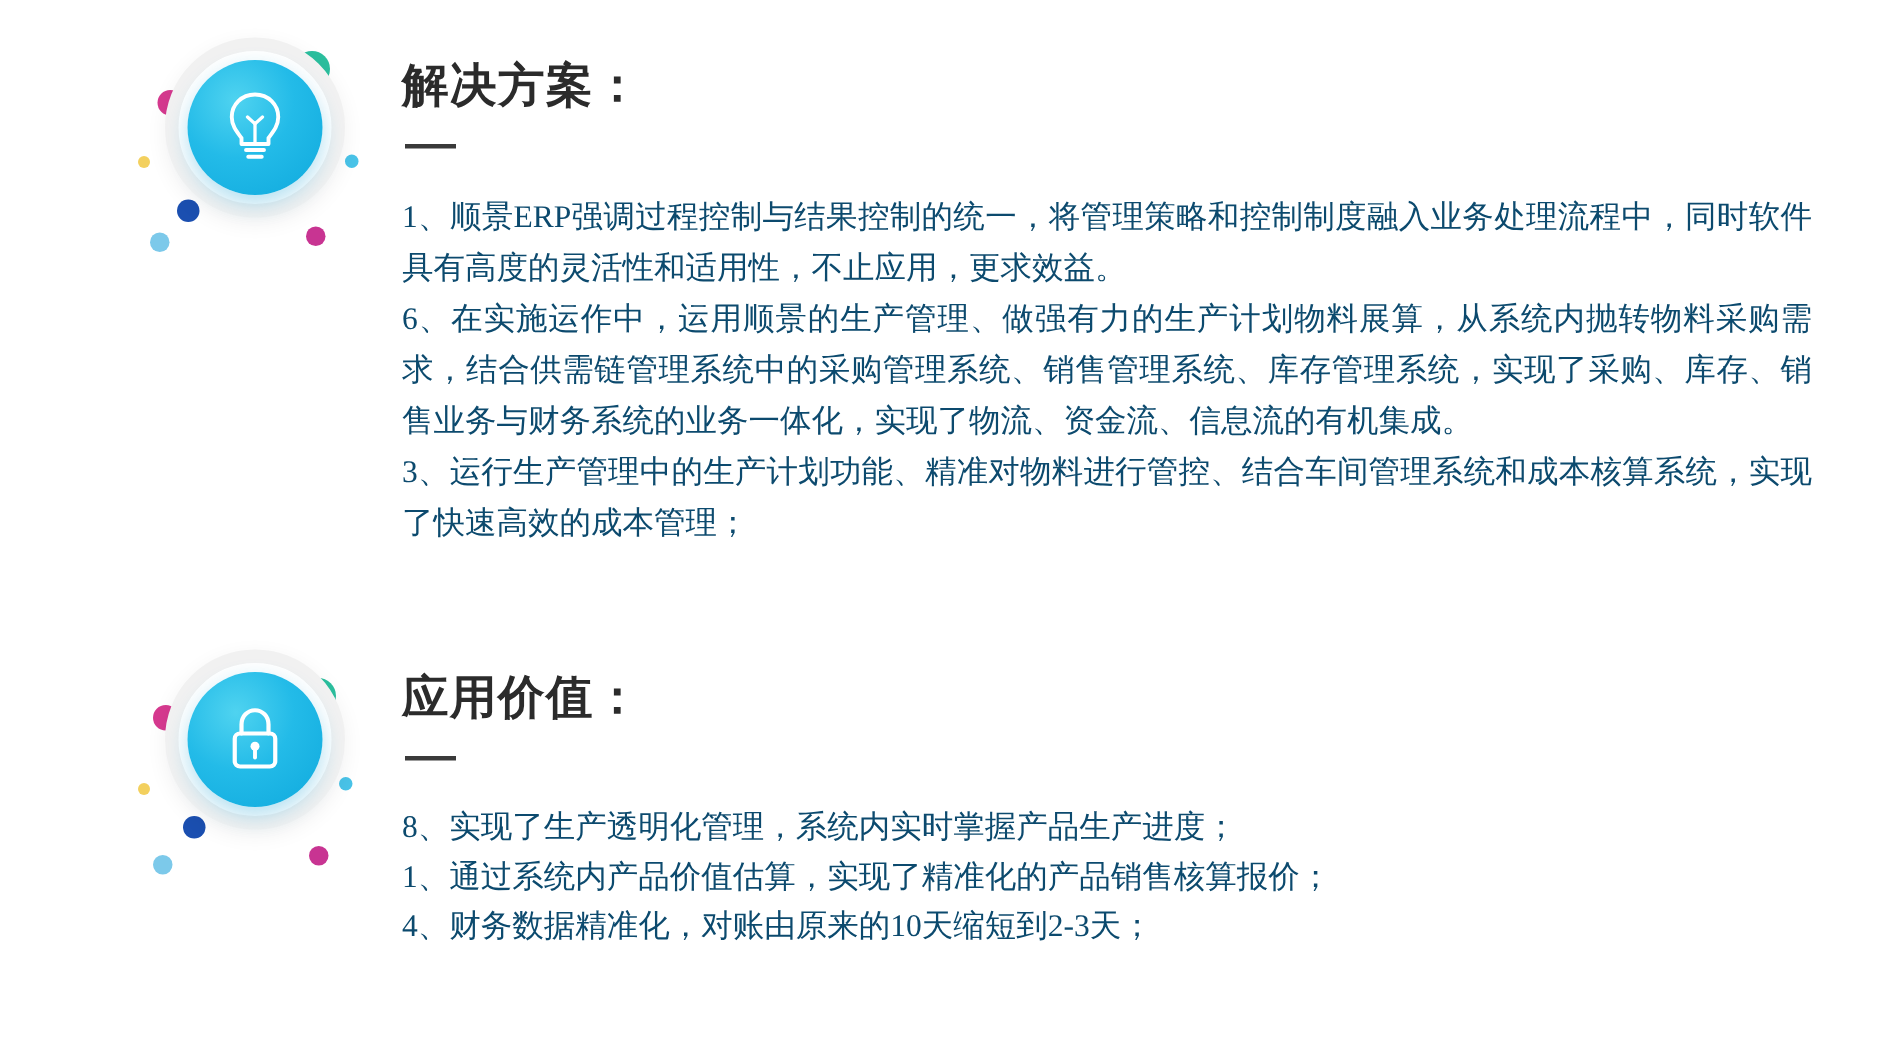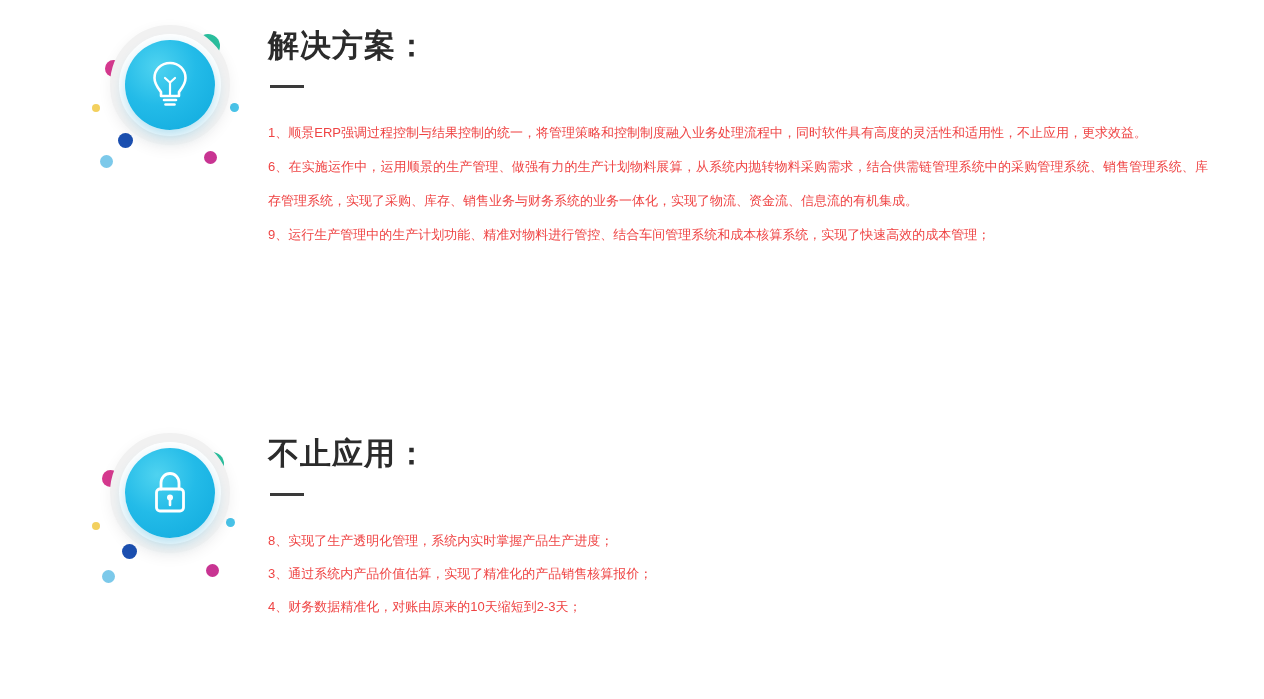--- a/index.html
+++ b/index.html
@@ -84,41 +84,42 @@
   #cluster-value .d3 { left: 42px;  top: 126px; }
   #cluster-value .d4 { left: 126px; top: 146px; }
   #cluster-value .d5 { left: 22px;  top: 152px; }
   #cluster-value .d6 { left: 146px; top: 100px; }
   #cluster-value .d7 { left: 12px;  top: 104px; }
 
   
   .text-block {
     position: absolute;
     left: 268px;
-    top: 25px;
+    top: 36px;
     width: 940px;
+    font-family: Liberation Serif, serif;
   }
   .heading {
     font-size: 31px;
     font-weight: bold;
     color: #2b2b2b;
     letter-spacing: 1px;
     line-height: 42px;
   }
   .rule {
     width: 34px;
     height: 3px;
     background: #3a3a3a;
     margin: 18px 0 0 2px;
   }
   .body-text {
     margin-top: 28px;
-    font-size: 13px;
+    font-size: 21px;
     line-height: 34px;
-    color: #ef4444;
+    color: #0c4a6e;
     text-align: justify;
   }
   .para { display: block; }
   #section-value .body-text { line-height: 33px; }
   #section-value .para { white-space: nowrap; }
 </style>
 </head>
 <body>
 
 <div class="page">
@@ -145,21 +146,21 @@
         </svg>
       </div>
     </div>
 
     <div class="text-block">
       <div class="heading">解决方案：</div>
       <div class="rule"></div>
       <div class="body-text">
         <span class="para">1、顺景ERP强调过程控制与结果控制的统一，将管理策略和控制制度融入业务处理流程中，同时软件具有高度的灵活性和适用性，不止应用，更求效益。</span>
         <span class="para">6、在实施运作中，运用顺景的生产管理、做强有力的生产计划物料展算，从系统内抛转物料采购需求，结合供需链管理系统中的采购管理系统、销售管理系统、库存管理系统，实现了采购、库存、销售业务与财务系统的业务一体化，实现了物流、资金流、信息流的有机集成。</span>
-        <span class="para">9、运行生产管理中的生产计划功能、精准对物料进行管控、结合车间管理系统和成本核算系统，实现了快速高效的成本管理；</span>
+        <span class="para">3、运行生产管理中的生产计划功能、精准对物料进行管控、结合车间管理系统和成本核算系统，实现了快速高效的成本管理；</span>
       </div>
     </div>
   </div>
 
   <div class="section" id="section-value">
 
     <div class="icon-cluster" id="cluster-value">
       <span class="dot teal d1"></span>
       <span class="dot pink d2"></span>
       <span class="dot navy d3"></span>
@@ -173,23 +174,23 @@
         <svg width="42" height="48" viewBox="0 0 42 48" aria-hidden="true">
           <path d="M12 20 L12 14 C12 8.5 16 4.5 21 4.5 C26 4.5 30 8.5 30 14 L30 20" fill="none" stroke="#ffffff" stroke-width="2.8" stroke-linecap="round"></path>
           <rect x="7.5" y="20" width="27" height="22" rx="3.5" fill="none" stroke="#ffffff" stroke-width="2.8"></rect>
           <circle cx="21" cy="28.5" r="3" fill="#ffffff"></circle>
           <line x1="21" y1="30.5" x2="21" y2="36" stroke="#ffffff" stroke-width="2.6" stroke-linecap="round"></line>
         </svg>
       </div>
     </div>
 
     <div class="text-block">
-      <div class="heading">不止应用：</div>
+      <div class="heading">应用价值：</div>
       <div class="rule"></div>
       <div class="body-text">
         <span class="para">8、实现了生产透明化管理，系统内实时掌握产品生产进度；</span>
-        <span class="para">3、通过系统内产品价值估算，实现了精准化的产品销售核算报价；</span>
+        <span class="para">1、通过系统内产品价值估算，实现了精准化的产品销售核算报价；</span>
         <span class="para">4、财务数据精准化，对账由原来的10天缩短到2-3天；</span>
       </div>
     </div>
   </div>
 
 </div>
 
 </body></html>

